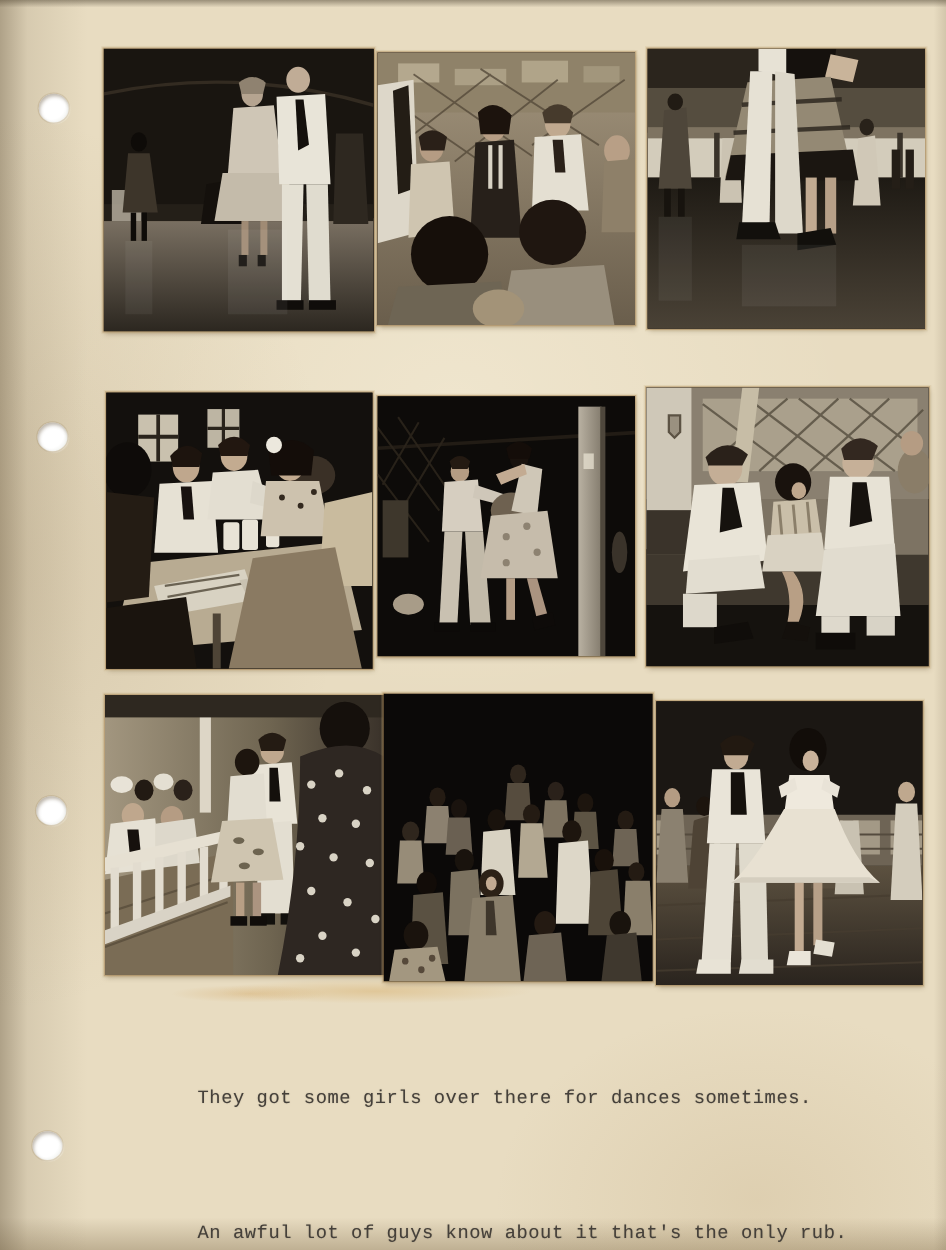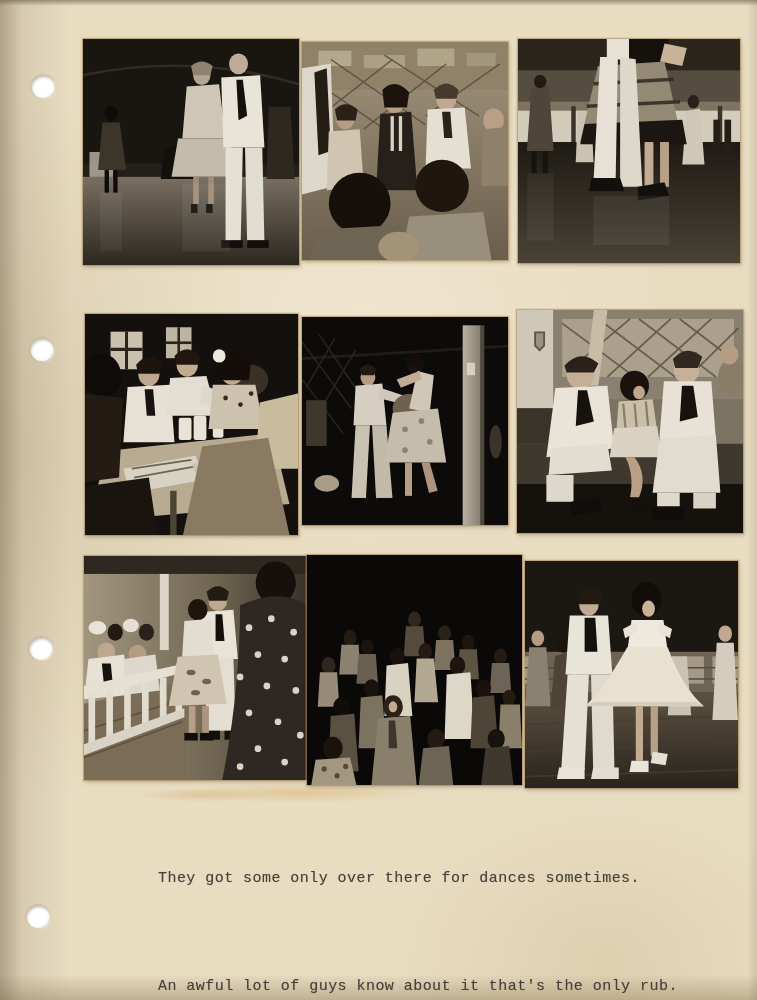--- a/index.html
+++ b/index.html
@@ -531,19 +531,19 @@
       <path d="M48,38 Q36,58 28,64 L84,64 Q74,56 67,38 Z" fill="#e8e1d2"></path>
       <path d="M32,62 L80,62 L84,64 L28,64 Z" fill="#d5cebf"></path>
       <rect x="52" y="64" width="3.4" height="24" fill="#c3ab92"></rect>
       <rect x="59" y="64" width="3.4" height="22" fill="#b7a088"></rect>
       <path d="M50,88 L58,88 L58,93 L49,93 Z" fill="#eae5d9"></path>
       <path d="M60,84 L67,85 L66,90 L59,89 Z" fill="#e4dfd2"></path>
     </svg>
   </div>
 
   <div class="caption">
-    <div>They got some only over there for dances sometimes.</div>
+    <div>They got some girls over there for dances sometimes.</div>
     <div>An awful lot of guys know about it that's the only rub.</div>
     
     
   </div>
 
 </div>
 
 </body></html>

